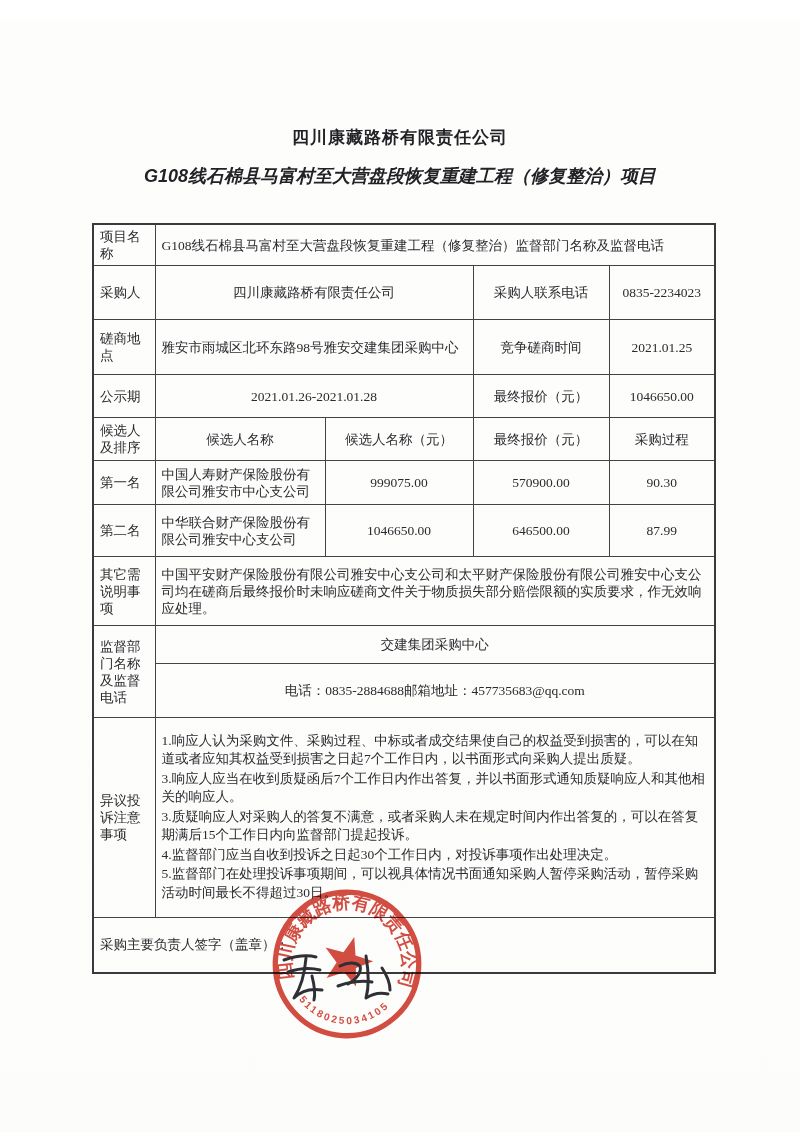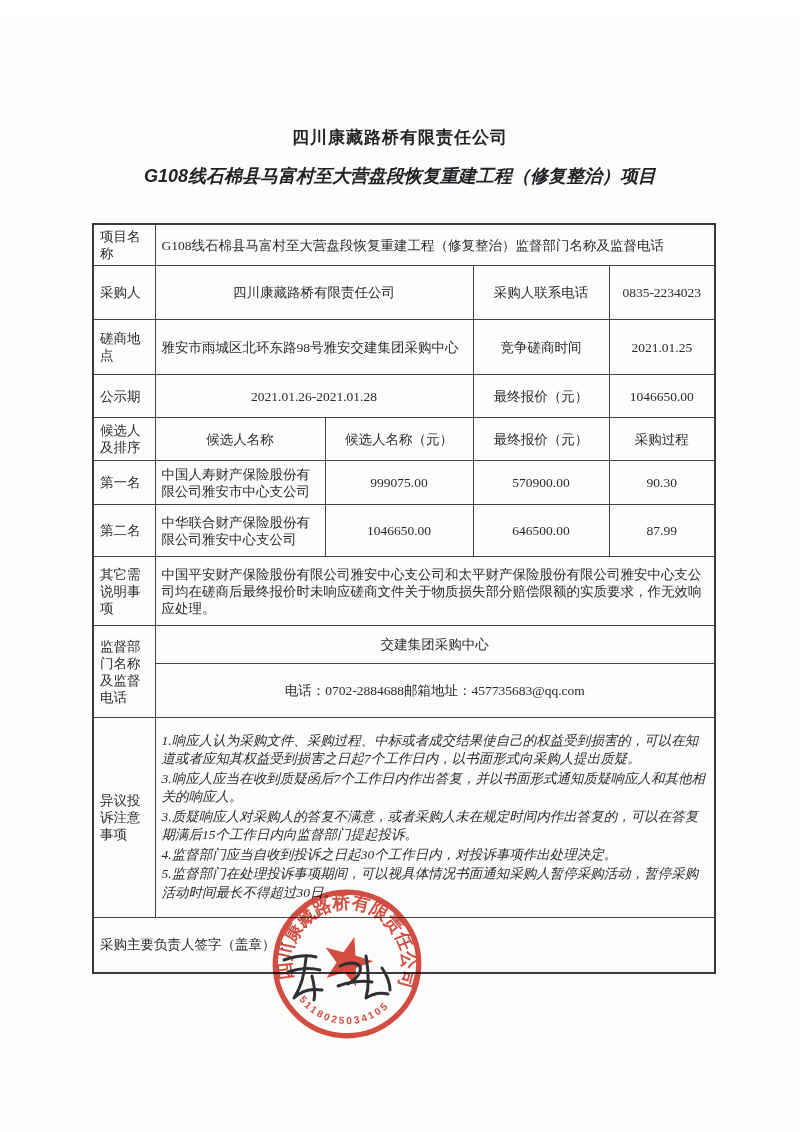--- a/index.html
+++ b/index.html
@@ -43,21 +43,21 @@
     padding:3px 6px;
     line-height:17px;
     vertical-align:middle;
     overflow:hidden;
   }
   table.results{border:2px solid #3a3a3e;}
   td.lbl{text-align:left;padding-left:5px;padding-right:2px;}
   td.ctr{text-align:center;}
   td.lft{text-align:left;}
   .complaint-item{margin:0 0 1px 0;line-height:18.5px;text-align:left;}
-  td.complaint-cell{vertical-align:middle;padding:6px 8px;font-style:italic;}
+  td.complaint-cell{vertical-align:middle;padding:6px 8px;}
   td.sign-row{padding-left:10px;font-size:13.5px;}
   .seal{
     position:absolute;left:266px;top:867px;
     width:162px;height:154px;
     opacity:.88;
     mix-blend-mode:multiply;
     transform:rotate(4deg);
     pointer-events:none;
   }
   .signature{
@@ -130,21 +130,21 @@
       </tr>
       <tr style="height:69px">
         <td class="lbl">其它需说明事项</td>
         <td class="lft" colspan="4">中国平安财产保险股份有限公司雅安中心支公司和太平财产保险股份有限公司雅安中心支公司均在磋商后最终报价时未响应磋商文件关于物质损失部分赔偿限额的实质要求，作无效响应处理。</td>
       </tr>
       <tr style="height:38px">
         <td class="lbl" rowspan="2">监督部门名称及监督电话</td>
         <td class="ctr" colspan="4">交建集团采购中心</td>
       </tr>
       <tr style="height:54px">
-        <td class="ctr" colspan="4">电话：0702-2884688邮箱地址：457735683@qq.com</td>
+        <td class="ctr" colspan="4">电话：0835-2884688邮箱地址：457735683@qq.com</td>
       </tr>
       <tr style="height:200px">
         <td class="lbl">异议投诉注意事项</td>
         <td class="complaint-cell" colspan="4">
           <p class="complaint-item">1.响应人认为采购文件、采购过程、中标或者成交结果使自己的权益受到损害的，可以在知道或者应知其权益受到损害之日起7个工作日内，以书面形式向采购人提出质疑。</p>
           <p class="complaint-item">3.响应人应当在收到质疑函后7个工作日内作出答复，并以书面形式通知质疑响应人和其他相关的响应人。</p>
           <p class="complaint-item">3.质疑响应人对采购人的答复不满意，或者采购人未在规定时间内作出答复的，可以在答复期满后15个工作日内向监督部门提起投诉。</p>
           <p class="complaint-item">4.监督部门应当自收到投诉之日起30个工作日内，对投诉事项作出处理决定。</p>
           <p class="complaint-item">5.监督部门在处理投诉事项期间，可以视具体情况书面通知采购人暂停采购活动，暂停采购活动时间最长不得超过30日。</p>
         </td>

